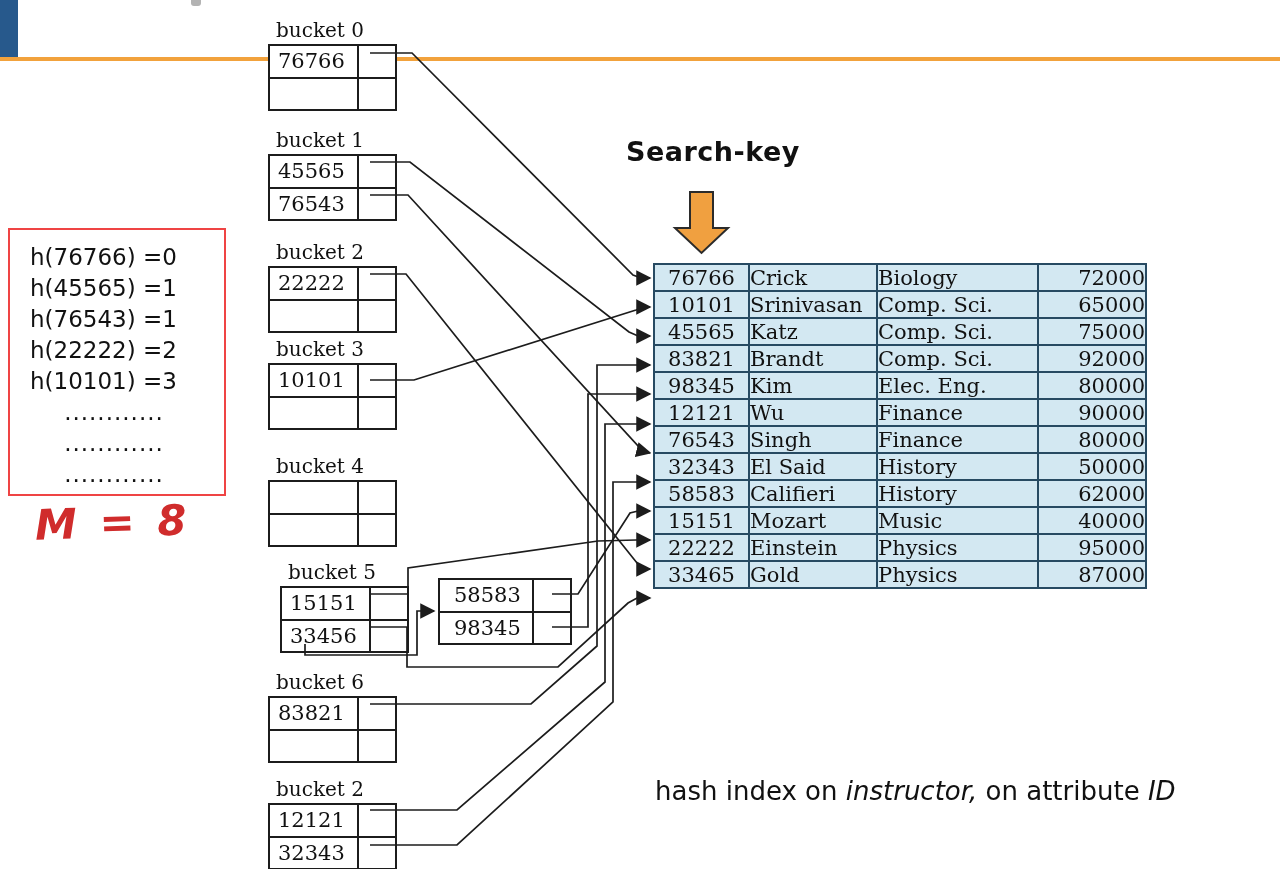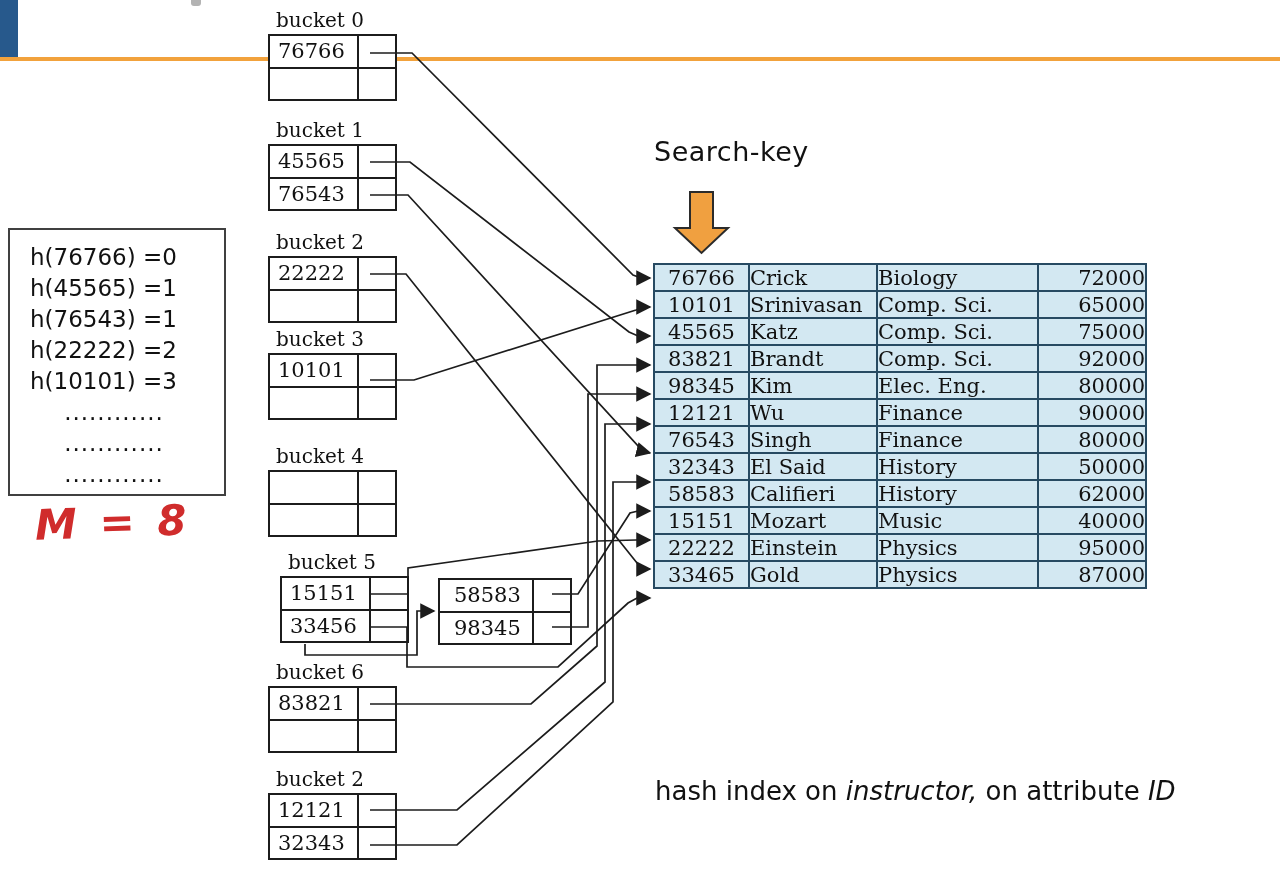--- a/index.html
+++ b/index.html
@@ -5,29 +5,29 @@
   html,body{margin:0;padding:0;background:#fff;}
   #stage{position:relative;width:1280px;height:869px;background:#fff;overflow:hidden;
          font-family:"DejaVu Sans",sans-serif;color:#111;}
 
   
   .accent-bar{position:absolute;left:0;top:0;width:18px;height:59px;}
   .rule{position:absolute;left:0;top:57px;width:1280px;height:4px;}
   .artifact{position:absolute;left:191px;top:0;width:10px;height:6px;background:#b3b3b3;border-radius:0 0 3px 3px;}
 
   
-  .hash-box{position:absolute;left:8px;top:228px;width:218px;height:268px;border:2px solid #404040;
+  .hash-box{position:absolute;left:8px;top:228px;width:218px;height:268px;border:2px solid #ef4444;
             box-sizing:border-box;padding:12px 0 0 20px;font-size:23px;line-height:31px;}
   .hash-box .dots{text-align:center;padding-right:26px;letter-spacing:1px;}
 
   .m-label{position:absolute;left:35px;top:498px;font-size:42px;font-weight:bold;font-style:italic;
            transform:rotate(-2deg);letter-spacing:4px;}
 
   
-  .bucket{position:absolute;width:129px;}
+  .bucket{position:absolute;width:129px;margin-top:10px;}
   .bucket .blabel{font-family:"DejaVu Serif",serif;font-size:20px;height:26px;line-height:24px;
                   padding-left:8px;white-space:nowrap;}
   .bbox{border:2px solid #1c1c1c;background:#fff;width:129px;height:67px;box-sizing:border-box;}
   .brow{display:flex;height:31px;box-sizing:content-box;}
   .brow.first{border-bottom:2px solid #1c1c1c;}
   .bkey{flex:0 0 89px;border-right:2px solid #1c1c1c;font-family:"DejaVu Serif",serif;
         font-size:21px;line-height:30px;padding-left:8px;box-sizing:border-box;}
   .bptr{flex:1;}
 
   
@@ -37,21 +37,21 @@
 
   
   table.rel{position:absolute;left:653px;top:263px;border-collapse:collapse;
             font-family:"DejaVu Serif",serif;font-size:21px;}
   table.rel td{border:2px solid #274a62;background:#d3e8f2;height:25px;padding:0;}
   td.c-id{width:93px;text-align:center;}
   td.c-name{width:126px;text-align:left;padding-left:12px;}
   td.c-dept{width:159px;text-align:left;padding-left:12px;}
   td.c-sal{width:106px;text-align:right;}
 
-  .search-key{position:absolute;left:654px;top:136px;font-size:27px;letter-spacing:0.5px;}
+  .search-key{position:absolute;left:626px;top:136px;font-size:27px;letter-spacing:0.5px;font-weight:bold;}
   .caption{position:absolute;left:655px;top:776px;font-size:26px;white-space:nowrap;text-align:center;}
   .caption i{font-style:italic;}
 
   svg.overlay{position:absolute;left:0;top:0;width:1280px;height:869px;pointer-events:none;}
   .conn{fill:none;stroke:#1c1c1c;stroke-width:1.7px;stroke-linejoin:miter;}
 </style>
 </head>
 <body>
 
 <div id="stage">

